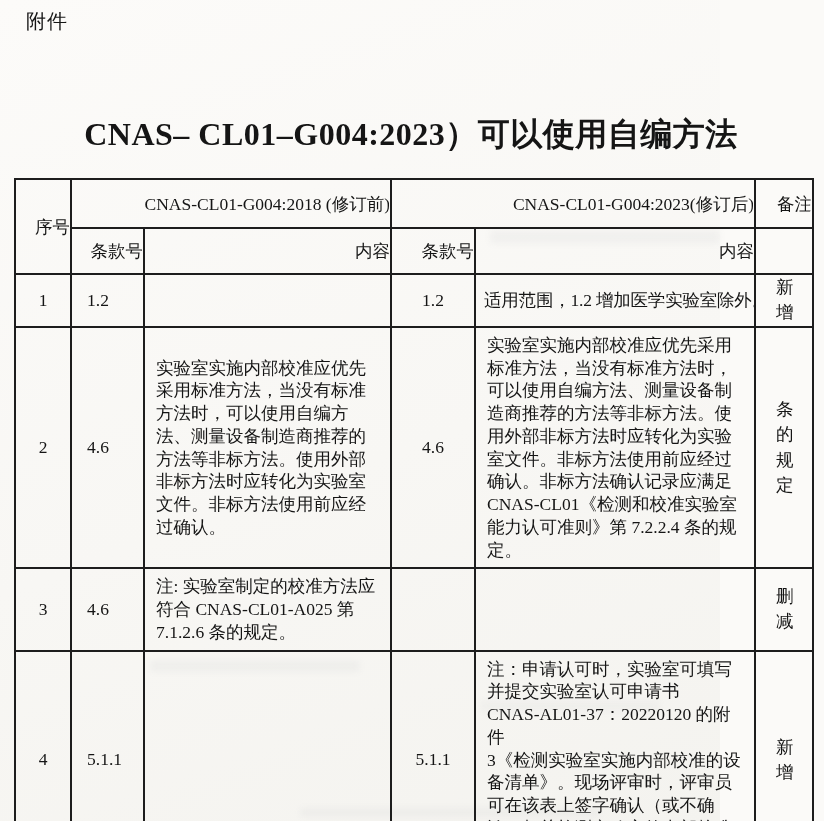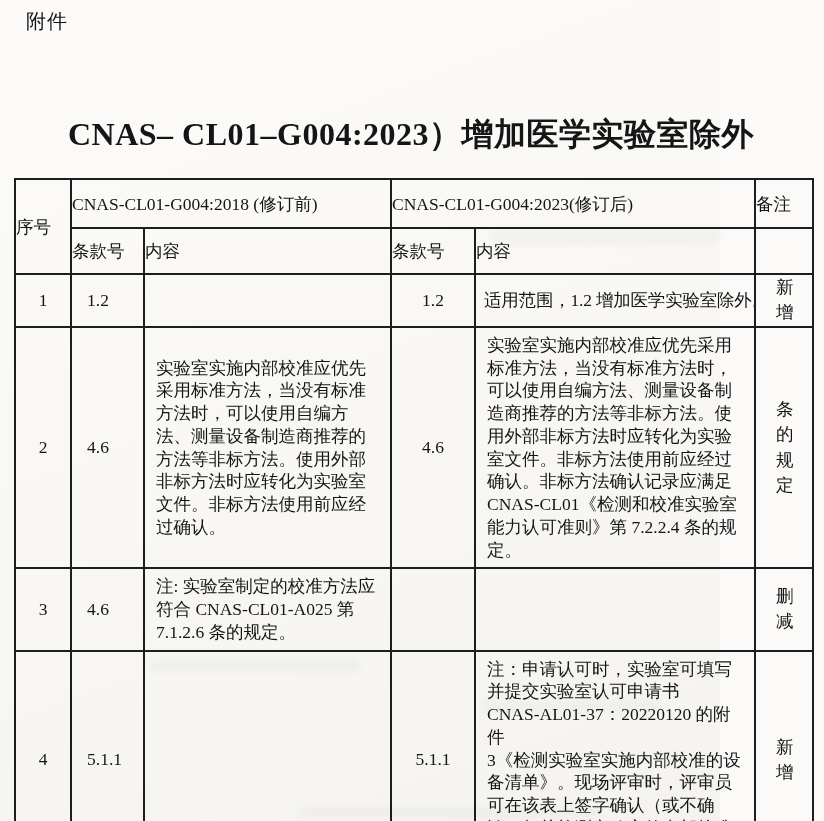--- a/index.html
+++ b/index.html
@@ -52,21 +52,21 @@
     border-collapse:collapse;
     table-layout:fixed;
   }
   .doc-table th, .doc-table td {
     border:2px solid #1d1d1d;
     font-weight:normal;
     font-size:17.5px;
     vertical-align:middle;
     overflow:hidden;
   }
-  .doc-table th { text-align:left; }
+  .doc-table th { text-align:right;border-radius:22px; }
   .c-index   { text-align:center; }
   .c-clause-before { text-align:left; padding-left:15px; }
   .c-clause-after  { text-align:center; }
   .c-content {
     text-align:left;
     padding:6px 9px 6px 11px;
     line-height:1.3;
     font-size:17px;
     white-space:pre-line;
   }
@@ -87,21 +87,21 @@
 
   <div class="bleed b1"></div>
   <div class="bleed b2"></div>
   <div class="bleed b3"></div>
   <div class="bleed b4"></div>
 
   <div class="attachment">附件</div>
 
   <div class="title">
     <br>
-    <span>CNAS– CL01–G004:2023）增加医学实验室除外</span>
+    <span>CNAS– CL01–G004:2023）可以使用自编方法</span>
   </div>
 
   <table class="doc-table">
     <colgroup>
       <col style="width:56px">
       <col style="width:73px">
       <col style="width:247px">
       <col style="width:84px">
       <col style="width:280px">
       <col style="width:58px">

